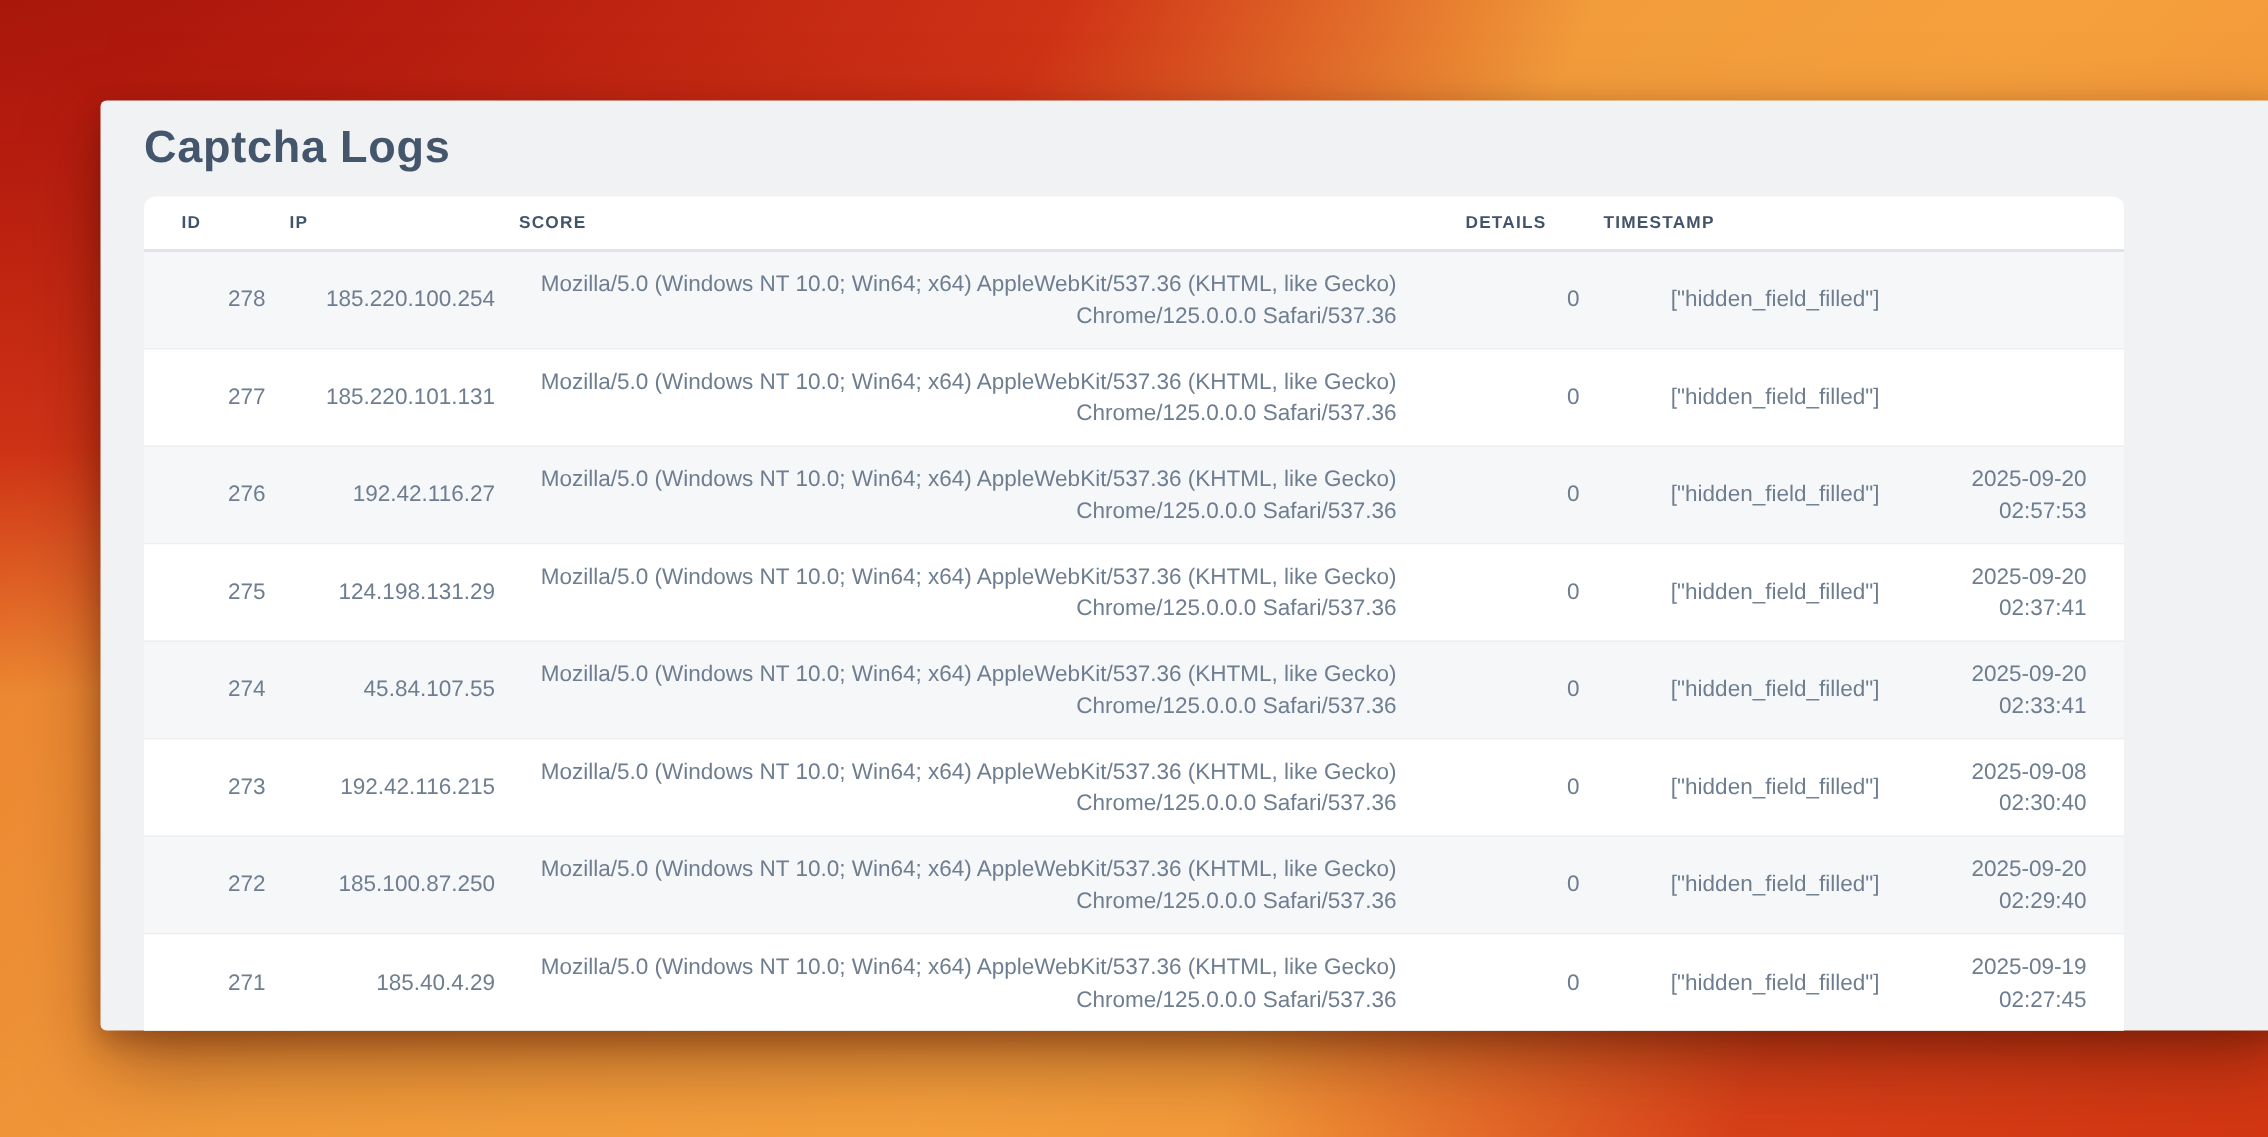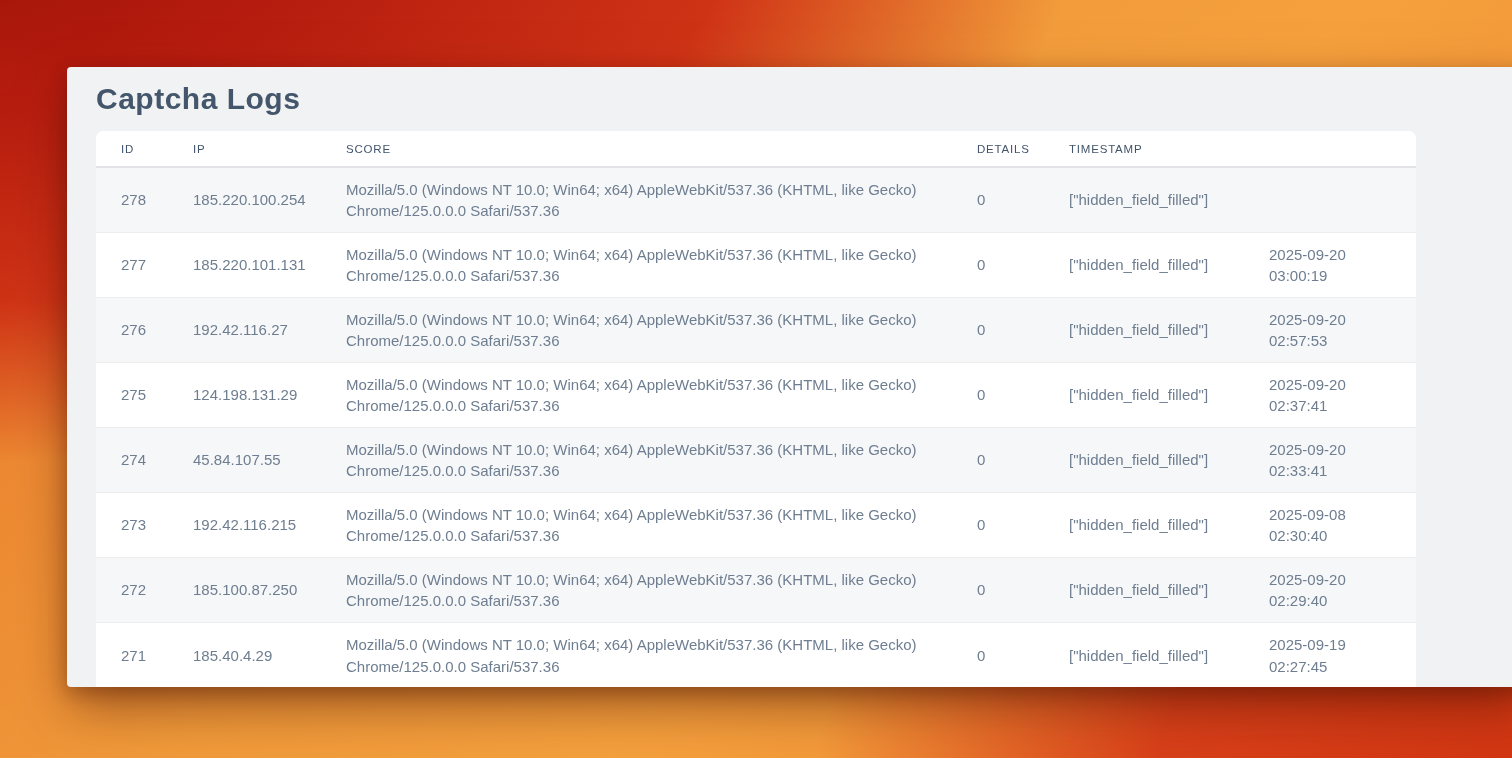--- a/index.html
+++ b/index.html
@@ -48,31 +48,32 @@
     align-items: center;
   }
 
   .t-head {
     height: 37px;
     border-bottom: 2px solid #e2e3e6;
     background: #ffffff;
   }
   .t-head .cell {
     font-size: 11.5px;
-    font-weight: normal;
+    font-weight: bold;
     letter-spacing: 0.8px;
     color: #42546b;
     padding-right: 14px;
     white-space: nowrap;
   }
 
   .t-body .t-row {
     height: 65px;
     border-bottom: 1px solid #ededee;
     background: #ffffff;
+    text-align: right;
   }
   .t-body .t-row.striped { background: #f6f7f9; }
   .t-body .t-row:last-child { border-bottom: none; }
 
   .t-body .cell {
     font-size: 15px;
     color: #6e7e90;
     line-height: 21.5px;
     padding-right: 16px;
   }
@@ -100,21 +101,20 @@
     <div class="cell c-ua">Mozilla/5.0 (Windows NT 10.0; Win64; x64) AppleWebKit/537.36 (KHTML, like Gecko) Chrome/125.0.0.0 Safari/537.36</div>
     <div class="cell c-score">0</div>
     <div class="cell c-details">["hidden_field_filled"]</div>
   </div>
         <div class="t-row">
     <div class="cell c-id">277</div>
     <div class="cell c-ip">185.220.101.131</div>
     <div class="cell c-ua">Mozilla/5.0 (Windows NT 10.0; Win64; x64) AppleWebKit/537.36 (KHTML, like Gecko) Chrome/125.0.0.0 Safari/537.36</div>
     <div class="cell c-score">0</div>
     <div class="cell c-details">["hidden_field_filled"]</div>
-    <div class="cell c-ts">2025-09-20 03:00:19</div>
   </div>
         <div class="t-row striped">
     <div class="cell c-id">276</div>
     <div class="cell c-ip">192.42.116.27</div>
     <div class="cell c-ua">Mozilla/5.0 (Windows NT 10.0; Win64; x64) AppleWebKit/537.36 (KHTML, like Gecko) Chrome/125.0.0.0 Safari/537.36</div>
     <div class="cell c-score">0</div>
     <div class="cell c-details">["hidden_field_filled"]</div>
     <div class="cell c-ts">2025-09-20 02:57:53</div>
   </div>
         <div class="t-row">

